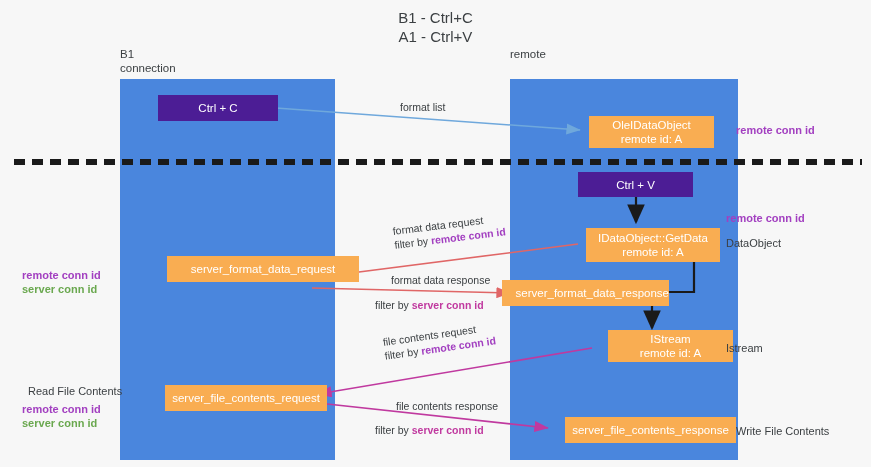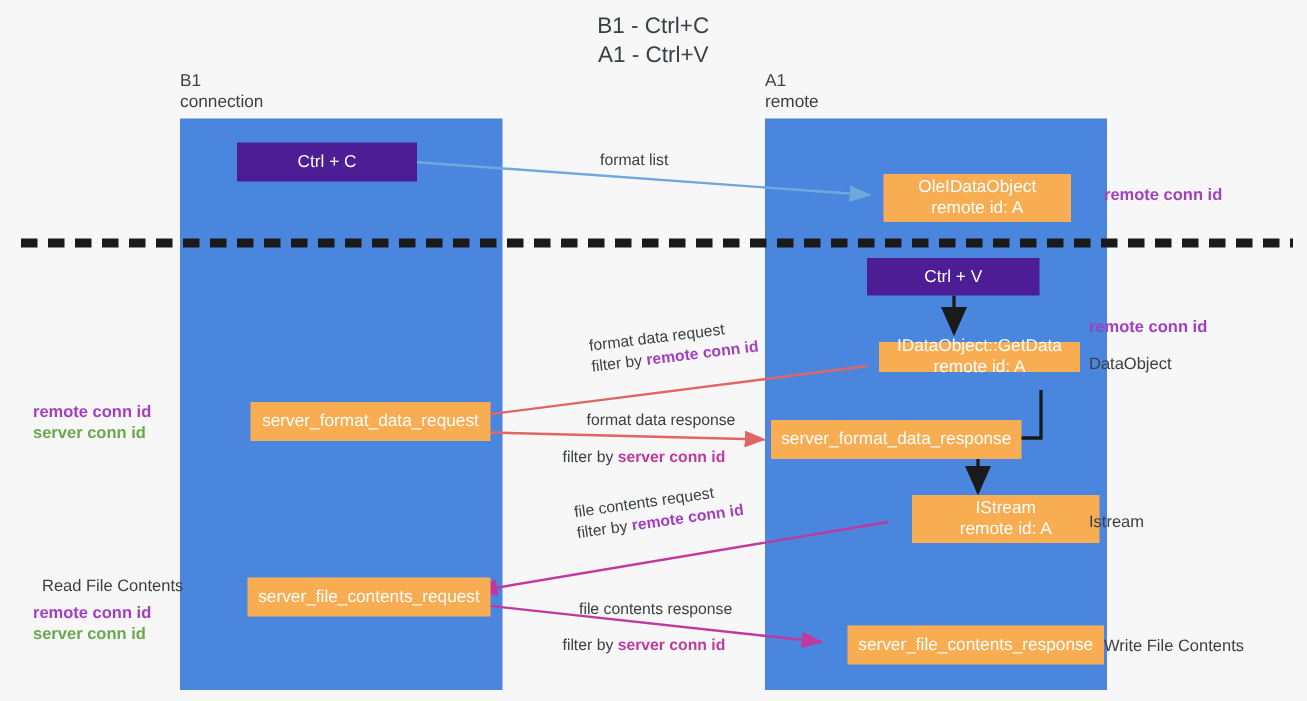--- a/index.html
+++ b/index.html
@@ -105,21 +105,20 @@
   <div class="title">
     <div>B1 - Ctrl+C</div>
     <div>A1 - Ctrl+V</div>
   </div>
 
   <div class="lane-head" style="left:120px; top:47px; width:215px;">
     <div>B1</div>
     <div>connection</div>
   </div>
   <div class="lane-head" style="left:510px; top:47px; width:228px;">
-    <div>A1</div>
     <div>remote</div>
   </div>
 
   <div class="lane" style="left:120px; top:79px; width:215px; height:381px;"></div>
   <div class="lane" style="left:510px; top:79px; width:228px; height:381px;"></div>
 
   <svg class="overlay" viewBox="0 0 871 467">
     <defs>
       <marker id="ah-blue" markerWidth="9" markerHeight="7" refX="8.5" refY="3.5" orient="auto">
         <path d="M0,0 L9,3.5 L0,7 z" fill="#6fa8dc"></path>
@@ -158,30 +157,30 @@
 
   <div class="box orange" style="left:573px; top:116px; width:125px; height:32px;">
     <div>OleIDataObject</div>
     <div>remote id: A</div>
   </div>
 
   <div class="box green" style="left:578px; top:172px; width:115px; height:25px;">
     <div>Ctrl + V</div>
   </div>
 
-  <div class="box orange" style="left:570px; top:228px; width:134px; height:20px;">
+  <div class="box orange" style="left:570px; top:228px; width:134px; height:34px;">
     <div>IDataObject::GetData</div>
     <div>remote id: A</div>
   </div>
 
-  <div class="box orange" style="left:151px; top:268px; width:160px; height:26px;">
+  <div class="box orange" style="left:151px; top:256px; width:192px; height:26px;">
     <div>server_format_data_request</div>
   </div>
 
-  <div class="box orange" style="left:498px; top:280px; width:167px; height:26px;">
+  <div class="box orange" style="left:486px; top:280px; width:167px; height:26px;align-items:flex-end;">
     <div>server_format_data_response</div>
   </div>
 
   <div class="box orange" style="left:592px; top:330px; width:125px; height:32px;">
     <div>IStream</div>
     <div>remote id: A</div>
   </div>
 
   <div class="box orange" style="left:149px; top:385px; width:162px; height:26px;">
     <div>server_file_contents_request</div>
@@ -207,21 +206,21 @@
     <span>filter by </span><b class="txt magenta" style="position:static; font-size:10.5px;">server conn id</b>
   </div>
 
   <div class="edge-label rot" style="left:382px; top:336px; transform:rotate(-8deg);">
     <div>file contents request</div>
     <div>
       <span>filter by </span><b class="txt purple" style="position:static; font-size:10.5px;">remote conn id</b>
     </div>
   </div>
 
-  <div class="edge-label" style="left:386px; top:400px;">
+  <div class="edge-label" style="left:396px; top:400px;">
     <div>file contents response</div>
   </div>
   <div class="edge-label" style="left:375px; top:423px;">
     <span>filter by </span><b class="txt magenta" style="position:static; font-size:10.5px;">server conn id</b>
   </div>
 
   <div class="txt purple" style="left:736px; top:123px;">remote conn id</div>
   <div class="txt purple" style="left:726px; top:211px;">remote conn id</div>
   <div class="txt dark" style="left:726px; top:236px;">DataObject</div>
   <div class="txt dark" style="left:726px; top:341px;">Istream</div>

